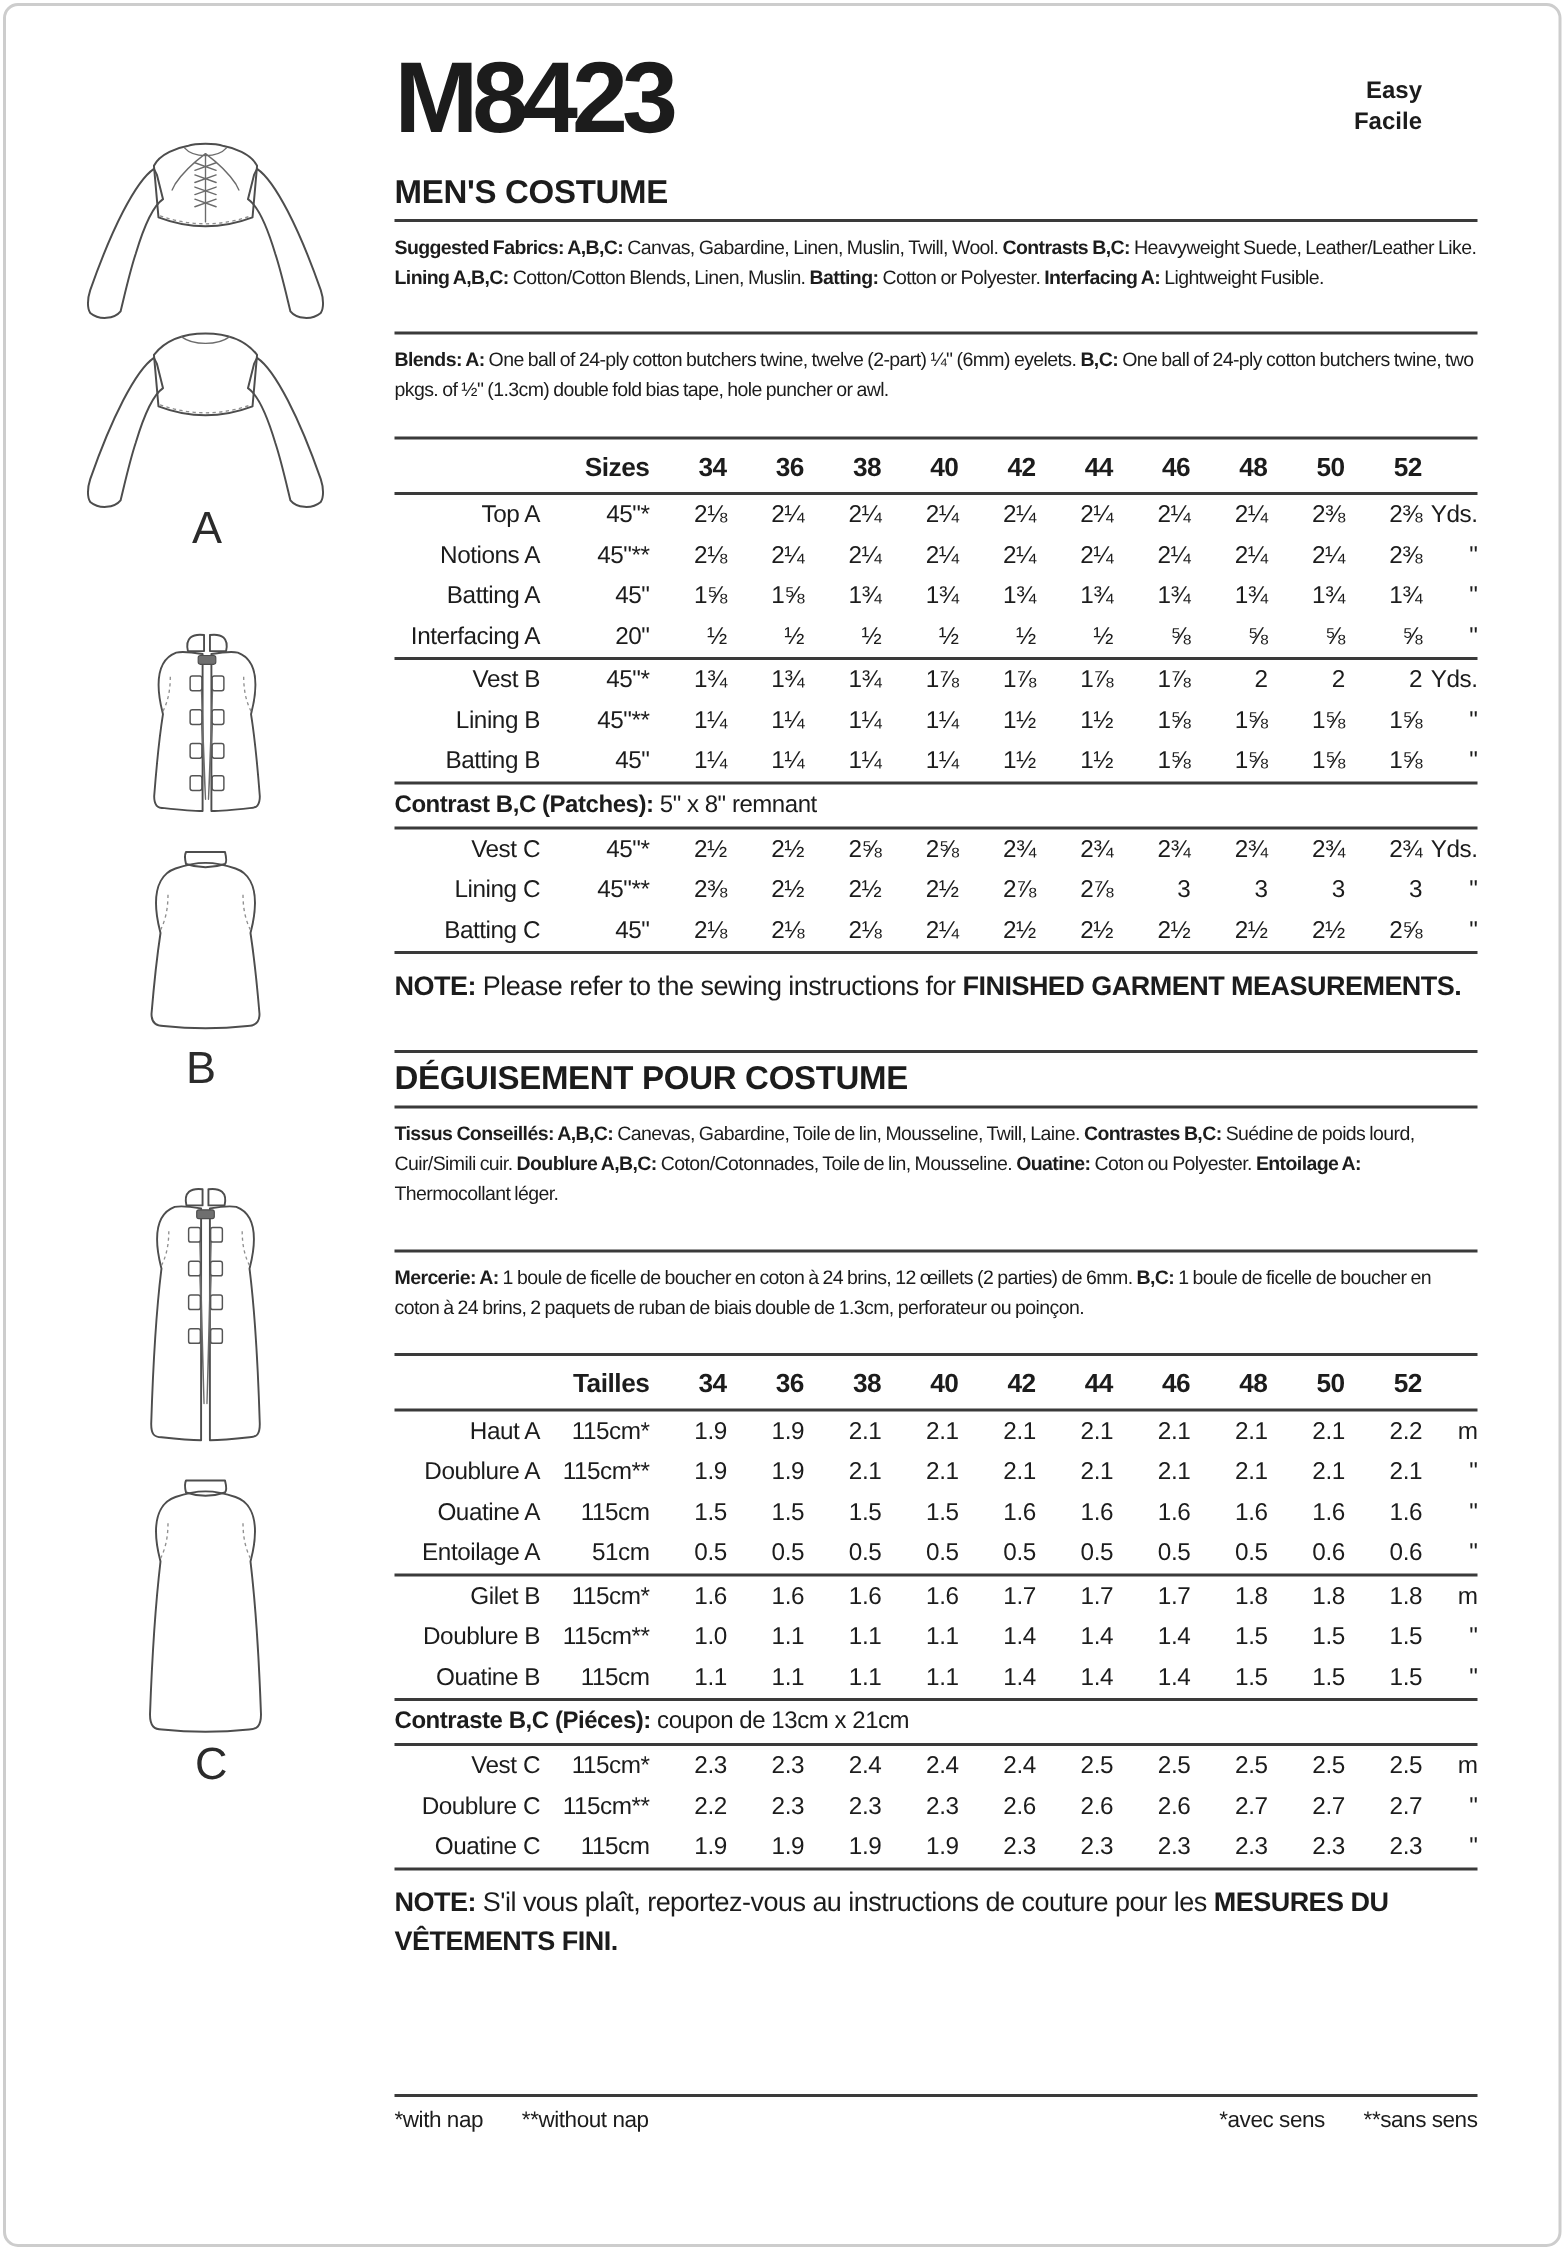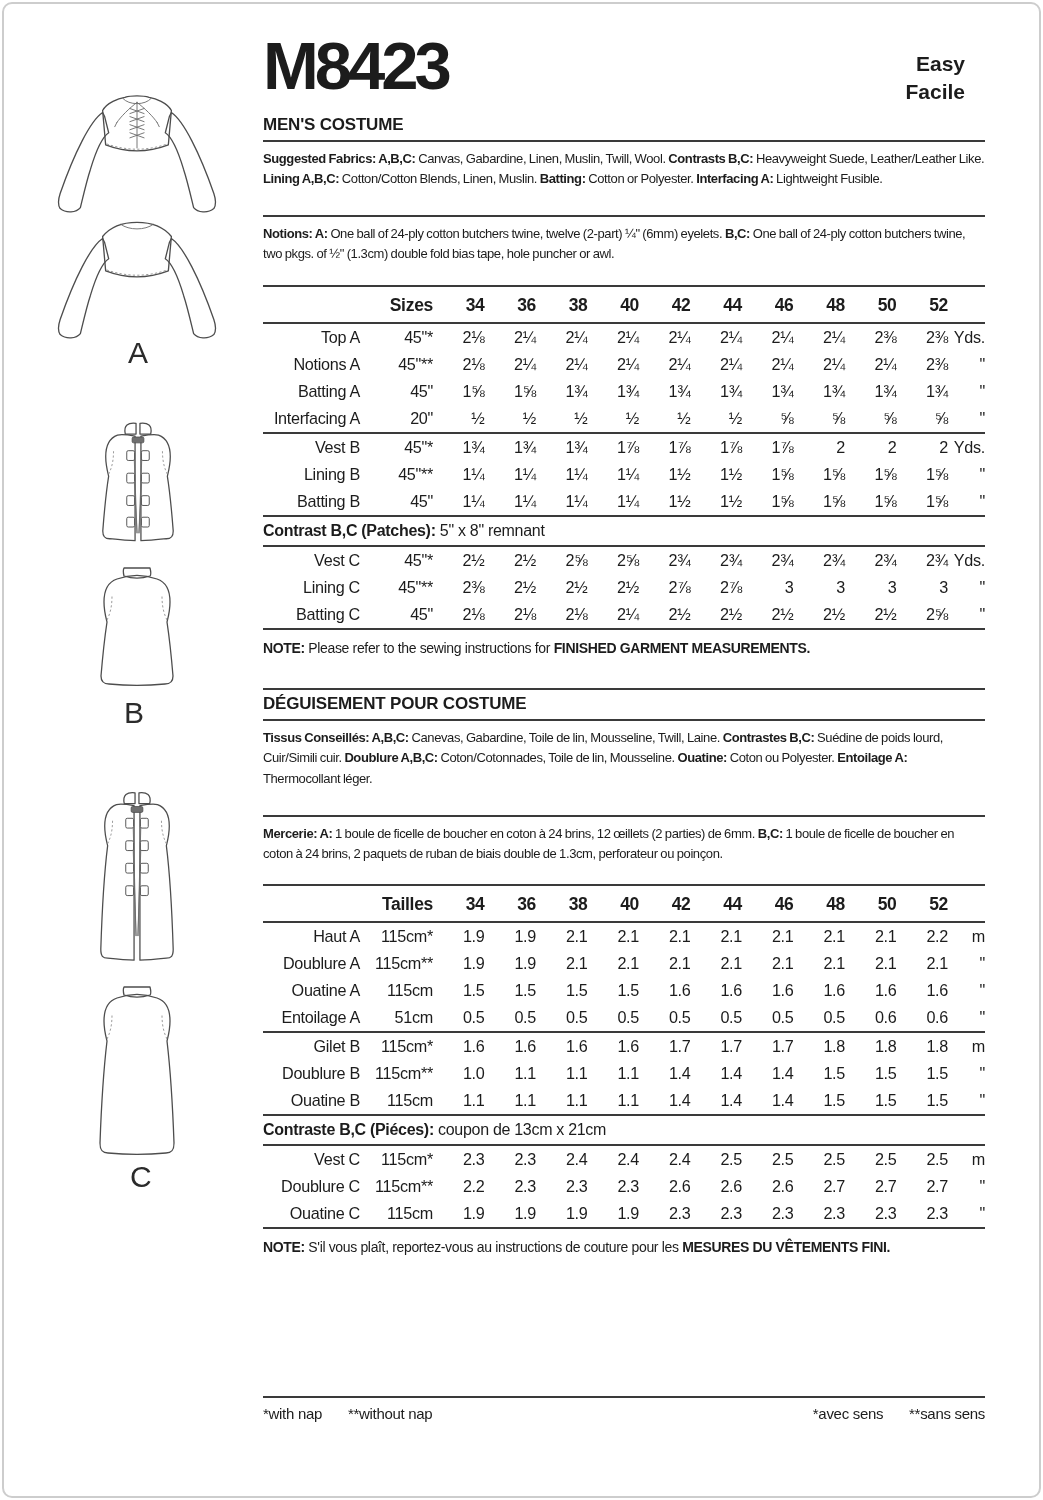--- a/index.html
+++ b/index.html
@@ -14,37 +14,37 @@
   .garment-label { position:absolute; font-size:30px; font-weight:400; color:#2b2b2b; }
   svg .ln { fill:none; stroke:#4d4d4d; stroke-width:1.3; stroke-linecap:round; stroke-linejoin:round; }
   svg .thin { fill:none; stroke:#6b6b6b; stroke-width:0.9; stroke-linecap:round; }
   svg .dash { fill:none; stroke:#8f8f8f; stroke-width:0.9; stroke-dasharray:2.2 2.2; }
   svg .patch { fill:#ffffff; stroke:#555555; stroke-width:1; }
   svg .clasp { fill:#6f6f6f; stroke:#4d4d4d; stroke-width:0.8; }
 
   
   .content { position:absolute; left:263px; top:34px; width:722px; }
   .pattern-number { margin:0; font-size:67px; font-weight:700; letter-spacing:-4px; line-height:0.95; }
-  .difficulty { position:absolute; top:50px; right:78px; text-align:right; font-weight:700; font-size:21px; line-height:1.32; }
-  .section-title { font-size:17px; font-weight:700; margin:17px 0 5px; letter-spacing:-0.2px; }
+  .difficulty { position:absolute; top:50px; right:95px; text-align:right; font-weight:700; font-size:16px; line-height:1.32; }
+  .section-title { font-size:22px; font-weight:700; margin:17px 0 5px; letter-spacing:-0.2px; }
   .rule { height:2px; background:#3a3a3a; }
   .para { font-size:13px; line-height:1.56; margin:7px 0 0; letter-spacing:-0.4px; word-spacing:-0.5px; }
   .para strong { letter-spacing:-0.4px; }
   .mt26 { margin-top:26px; }
   .mt20 { margin-top:20px; }
 
   
   .trow { display:grid; grid-template-columns:97px 73px repeat(10,51.5px) 37px; align-items:baseline;text-align:right; }
   .thead { padding:5px 0 3px; }
   .thead .cell { font-weight:700; font-size:17.5px; }
   .cell { font-size:16.2px; line-height:27px; white-space:nowrap; letter-spacing:-0.3px; }
   .label-col { font-weight:400; }
   .head-label { grid-column:span 2; }
   .inline-row { font-size:16px; line-height:26px; padding:1px 0; letter-spacing:-0.3px; }
-  .note-line { font-size:14px; line-height:1.45; margin:8px 0 0; letter-spacing:-0.35px; }
+  .note-line { font-size:18px; line-height:1.45; margin:8px 0 0; letter-spacing:-0.35px; }
 
   .fr-header { margin-top:30px; }
   .fr-header .section-title { margin:4px 0 5px; }
 
   
   .footer { position:absolute; left:263px; top:1396px; width:722px; }
   .footer-row { display:flex; justify-content:space-between; margin-top:7px; font-size:15px; letter-spacing:-0.3px; }
   .footer-group span { margin-right:22px; }
   .footer-group span:last-child { margin-right:0;text-align:right; }
 </style>
@@ -144,21 +144,21 @@
   </div>
 
   <div class="content">
     <h1 class="pattern-number">M8423</h1>
 
     <div class="section-title">MEN'S COSTUME</div>
     <div class="rule"></div>
     <p class="para"><strong>Suggested Fabrics: A,B,C:</strong><span> Canvas, Gabardine, Linen, Muslin, Twill, Wool. </span><strong>Contrasts B,C:</strong><span> Heavyweight Suede, Leather/Leather Like. </span><strong>Lining A,B,C:</strong><span> Cotton/Cotton Blends, Linen, Muslin. </span><strong>Batting:</strong><span> Cotton or Polyester. </span><strong>Interfacing A:</strong><span> Lightweight Fusible.</span></p>
 
     <div class="rule mt26"></div>
-    <p class="para"><strong>Notions: A:</strong><span> One ball of 24-ply cotton butchers twine, twelve (2-part) ¼" (6mm) eyelets. </span><strong>B,C:</strong><span> One ball of 24-ply cotton butchers twine, two pkgs. of ½" (1.3cm) double fold bias tape, hole puncher or awl.</span></p>
+    <p class="para"><strong>Blends: A:</strong><span> One ball of 24-ply cotton butchers twine, twelve (2-part) ¼" (6mm) eyelets. </span><strong>B,C:</strong><span> One ball of 24-ply cotton butchers twine, two pkgs. of ½" (1.3cm) double fold bias tape, hole puncher or awl.</span></p>
 
     <div class="rule mt20"></div>
     <div class="trow thead">
       <div class="cell head-label">Sizes</div>
       <div style="display:contents"><div class="cell">34</div><div class="cell">36</div><div class="cell">38</div><div class="cell">40</div><div class="cell">42</div><div class="cell">44</div><div class="cell">46</div><div class="cell">48</div><div class="cell">50</div><div class="cell">52</div></div>
     </div>
     <div class="rule"></div>
     <div>
         <div class="trow">
           <div class="cell label-col">Top A</div>

